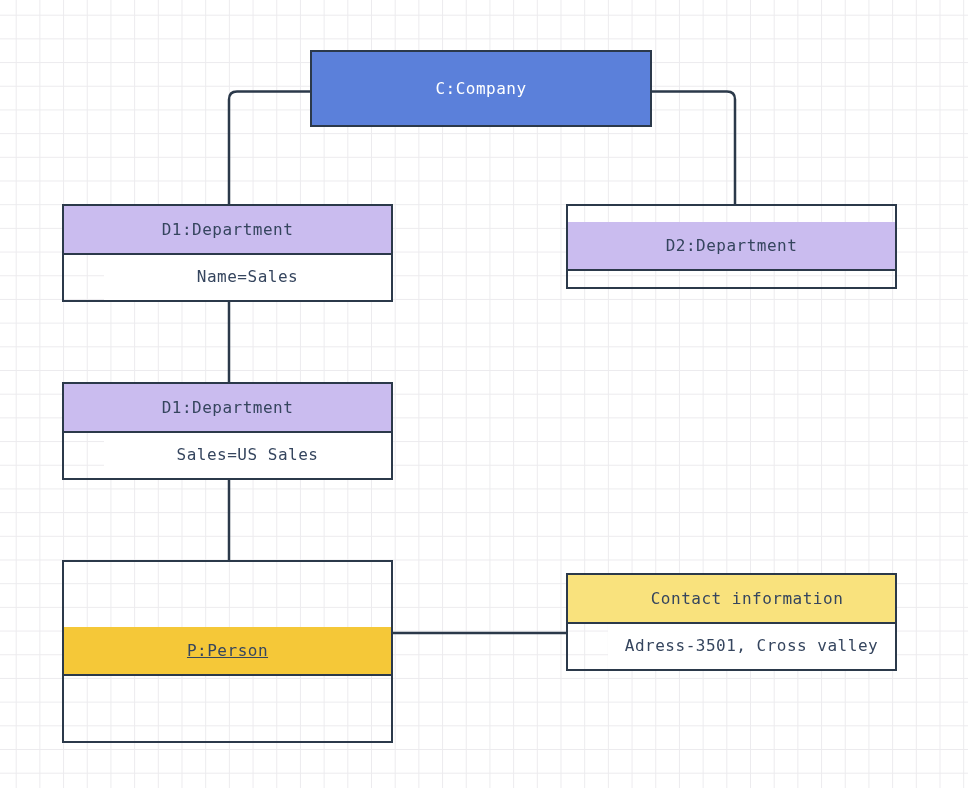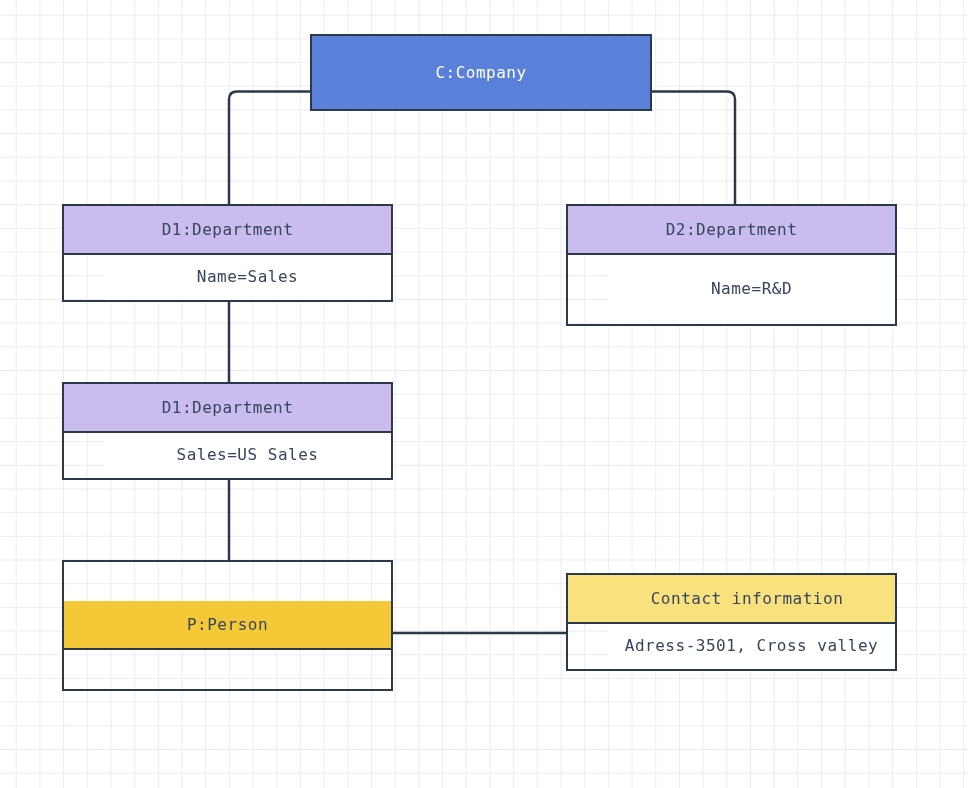--- a/index.html
+++ b/index.html
@@ -29,25 +29,25 @@
     border-bottom:2.5px solid #2b394a;
   }
   .node .body{
     flex:1;display:flex;flex-direction:column;align-items:center;justify-content:center;
     background:#ffffff;line-height:24px;text-align:center;margin-left:40px;
   }
   .node.simple{align-items:center;justify-content:center;}
   .node.simple .hdr{border-bottom:none;flex:1;width:100%;}
   .company-label{color:#ffffff;}
   
-  #node-company{left:310px;top:34px;width:342px;height:77px;}
+  #node-company{left:310px;top:50px;width:342px;height:77px;}
   #node-dept-sales{left:62px;top:204px;width:331px;height:98px;}
-  #node-dept-rnd{left:566px;top:204px;width:331px;height:122px;}
+  #node-dept-rnd{left:566px;top:204px;width:331px;height:85px;}
   #node-dept-us-sales{left:62px;top:382px;width:331px;height:98px;}
-  #node-person{left:62px;top:560px;width:331px;height:131px;}
+  #node-person{left:62px;top:560px;width:331px;height:183px;text-decoration:underline;}
   #node-contact{left:566px;top:573px;width:331px;height:98px;}
 </style>
 </head>
 <body>
 
 <div class="canvas">
 
   <svg class="edges" viewBox="0 0 968 788">
     <path d="M 310 91.5 L 237 91.5 Q 229 91.5 229 99.5 L 229 205"></path>
     <path d="M 652 91.5 L 727 91.5 Q 735 91.5 735 99.5 L 735 205"></path>
@@ -68,23 +68,20 @@
     </div>
     <div class="body">
       <span>Name=Sales</span>
     </div>
   </div>
 
   <div class="node" id="node-dept-rnd">
     <div class="hdr" style="background: rgb(202, 188, 239);">
       <span>D2:Department</span>
     </div>
-    <div class="body">
-      <span>Name=R&amp;D</span>
-    </div>
   </div>
 
   <div class="node" id="node-dept-us-sales">
     <div class="hdr" style="background: rgb(202, 188, 239);">
       <span>D1:Department</span>
     </div>
     <div class="body">
       <span>Sales=US Sales</span>
     </div>
   </div>

